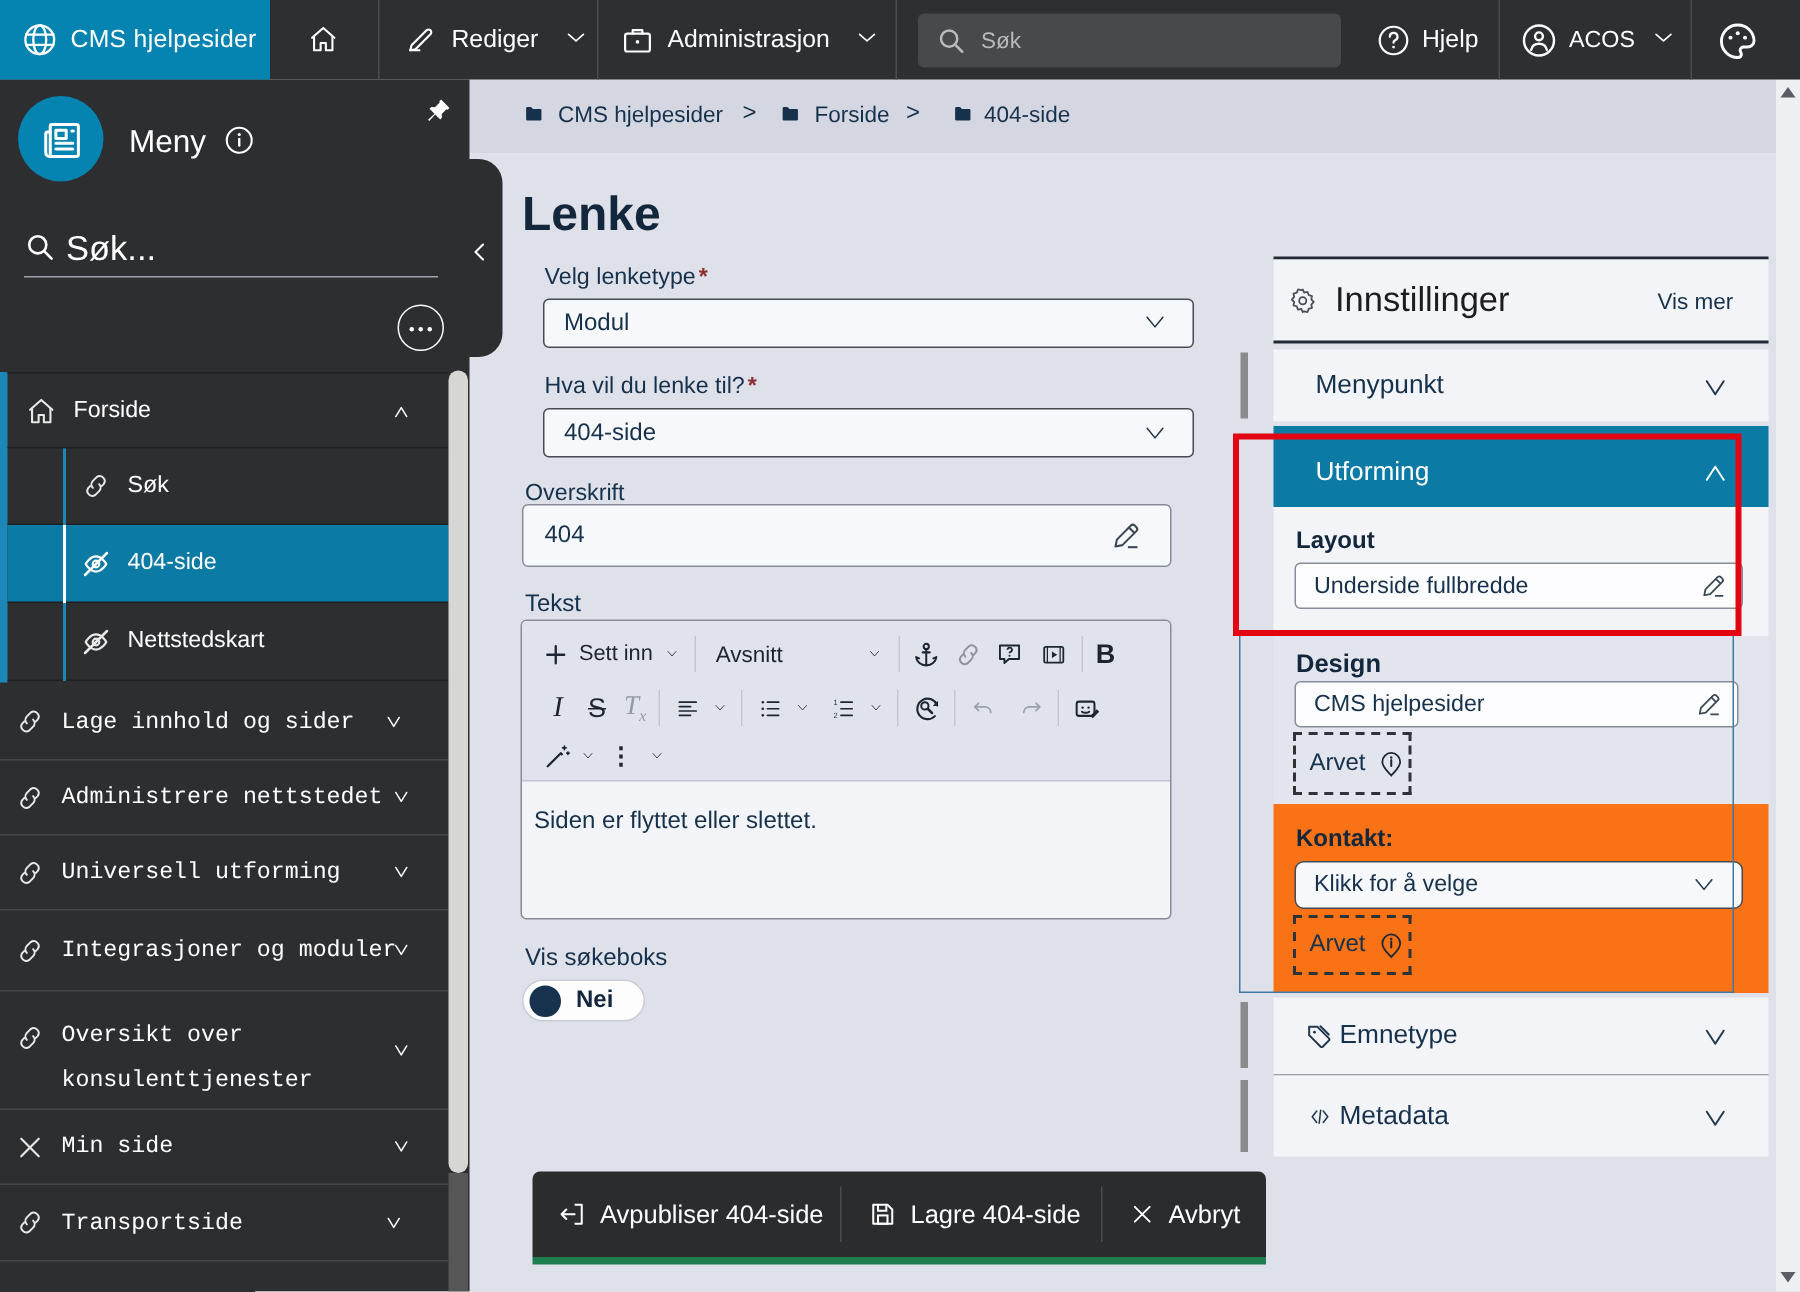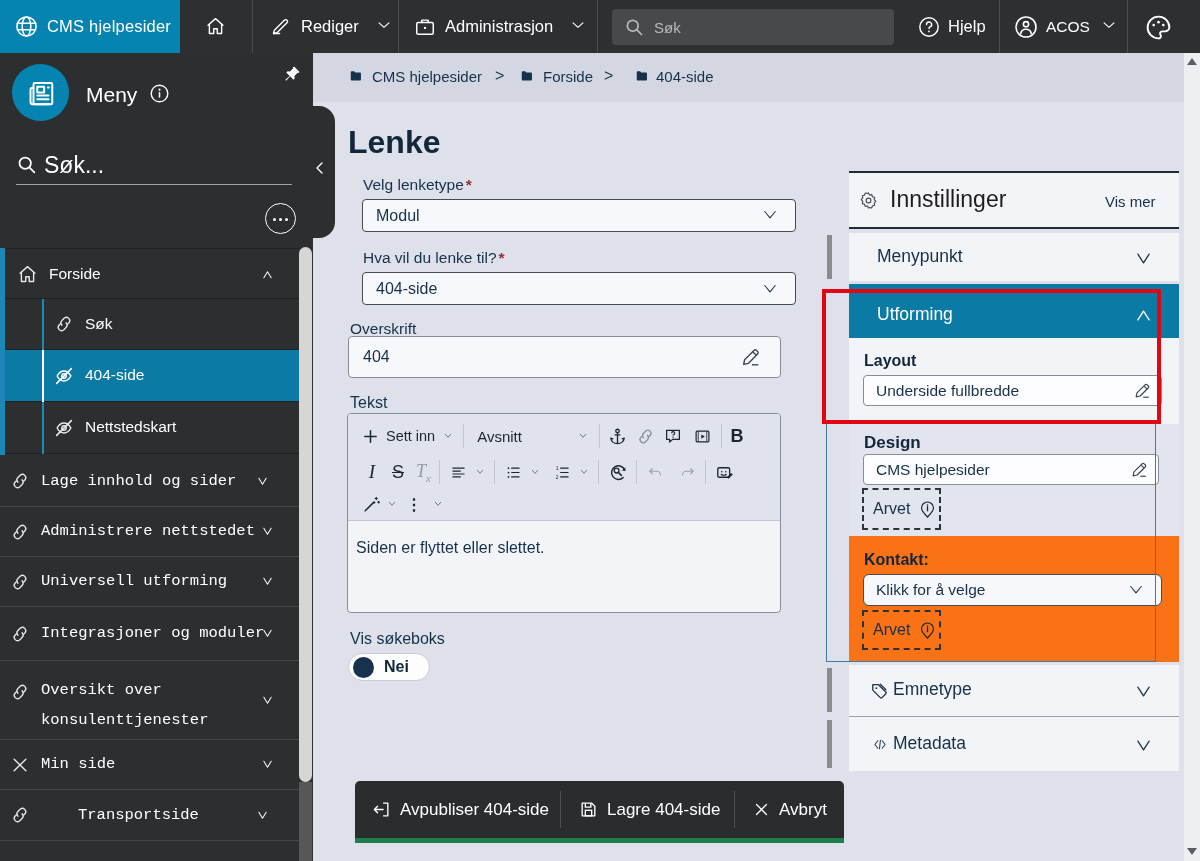--- a/index.html
+++ b/index.html
@@ -293,21 +293,21 @@
         </svg>
       </div>
     </div>
     <div class="abs sideitem" style="top:737px;height:51px;">
       <div class="abs" style="left:10px;top:15px;color:#e8e8e8;">
         <svg width="20" height="20" viewBox="0 0 24 24" fill="none" style="">
           <path d="M9.5 13.5a4 4 0 0 1 0-5.6l3-3a4 4 0 0 1 5.6 5.6l-1.6 1.6" stroke="currentColor" stroke-width="1.6" stroke-linecap="round" stroke-linejoin="round" fill="none"></path>
           <path d="M14.5 10.5a4 4 0 0 1 0 5.6l-3 3a4 4 0 0 1-5.6-5.6l1.6-1.6" stroke="currentColor" stroke-width="1.6" stroke-linecap="round" stroke-linejoin="round" fill="none"></path>
         </svg>
       </div>
-      <div class="abs" style="left:41px;top:16px;margin-left:37px;">Transportside</div>
+      <div class="abs" style="left:41px;top:16px;">Transportside</div>
       <div class="abs" style="left:253px;top:20px;color:#fff;">
         <svg width="19" height="11" viewBox="0 0 24 24" fill="none" style="">
           <path d="M4 5 12 18 20 5" stroke="currentColor" stroke-width="2.2" fill="none" stroke-linecap="round" stroke-linejoin="round"></path>
         </svg>
       </div>
     </div>
   </div>
 <div id="tab" class="abs"></div>
 <div class="abs" style="left:312px;top:158px;z-index:11;">
     <svg width="15" height="20" viewBox="0 0 24 24" fill="none" style="">

